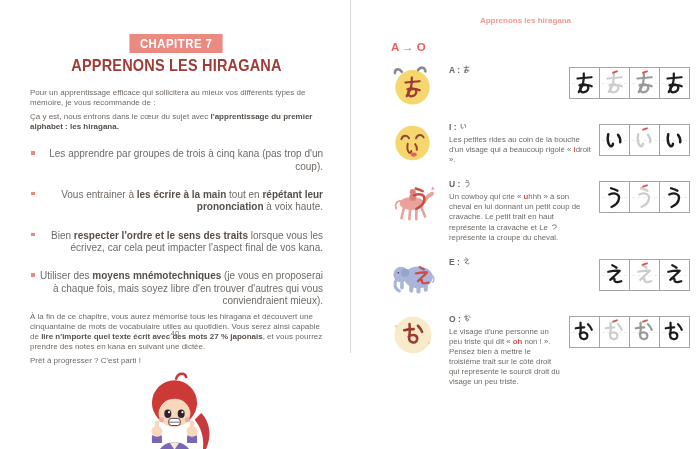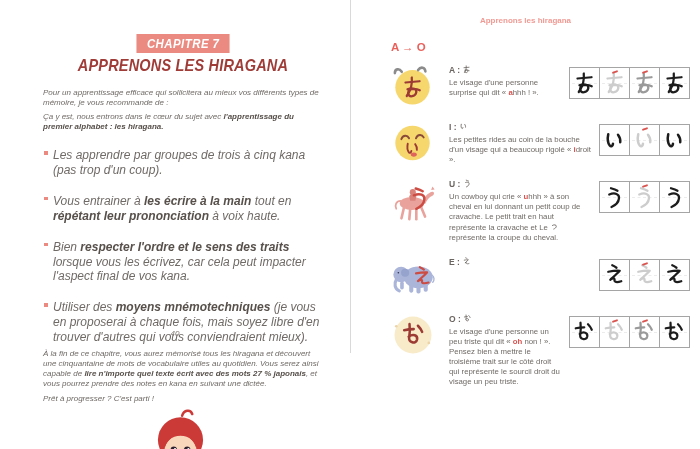--- a/index.html
+++ b/index.html
@@ -6,34 +6,34 @@
   body{
     width:700px;height:449px;background:#ffffff;overflow:hidden;position:relative;
     font-family:"Liberation Sans","DejaVu Sans",sans-serif;color:#6f6a66;
     -webkit-font-smoothing:antialiased;
   }
   .spread{display:flex;width:700px;height:449px;}
   .page{box-sizing:border-box;width:350px;height:353px;position:relative;background:#fff;}
   .page.right{border-left:1px solid #d9d9d9;}
 
   
-  .page.left{padding:30px 27px 0 43px;font-style:italic;}
+  .page.left{padding:30px 27px 0 30px;}
   .badge-wrap{text-align:center;margin:4px 0 2px;}
   .chapter-badge{
     display:inline-block;background:#ea8a80;color:#fff;font-weight:bold;
     font-size:12px;letter-spacing:.5px;padding:3px 11px 2px;transform:scaleX(.95);
   }
   .chapter-title{
     text-align:center;color:#a03c38;font-size:16.5px;font-weight:bold;margin:3px 0 13px;
     transform:scaleX(.88);white-space:nowrap;letter-spacing:.2px;
   }
   .body-p{font-size:8px;line-height:1.24;margin:0 0 4.5px;}
   .b{font-weight:bold;color:#57504b;}
   .bullets{list-style:none;margin:0 0 4.5px;padding:0;}
-  .bullets li{position:relative;padding-left:10px;font-size:12px;line-height:1.24;margin:16px 0 1px;}
+  .bullets li{position:relative;padding-left:10px;font-size:10px;line-height:1.24;margin:16px 0 1px;text-align:right;}
   .bullet-sq{position:absolute;left:1px;top:3px;width:3.5px;height:3.5px;background:#ea8a80;}
   .mascot-wrap{text-align:center;margin-top:6px;}
   .pagenum{
     position:absolute;bottom:15px;left:0;width:100%;text-align:center;
     font-size:8px;color:#7c7672;
   }
 
   
   .page.right{padding:16px 10px 0 40px;}
   .running-header{
@@ -173,21 +173,20 @@
           <path d="M63,13 C69,4 79,6 80,16" stroke="#8b8b8b" stroke-width="6" fill="none" stroke-linecap="round"></path>
         </svg>
         <svg class="icon-kana" viewBox="0 0 100 100">
             <use href="#k-a"></use>
           </svg>
       </div>
       <div class="entry-mid">
         <div class="entry-label"><span>A : </span><svg class="kana-inline" style="color:#6b6561" viewBox="0 0 100 100">
               <use href="#k-a"></use>
             </svg></div>
-        <p class="entry-desc"><span>Le visage d'une personne surprise qui dit « </span><span class="red">a</span><span>hhh ! ».</span></p>
       </div>
       <div class="stroke-boxes">
         <span class="sbox full">
             <svg viewBox="0 0 100 100">
               <use href="#k-a"></use>
             </svg>
           </span>
         <span class="sbox ghost">
             <svg viewBox="0 0 100 100">
               <use href="#k-a"></use>

